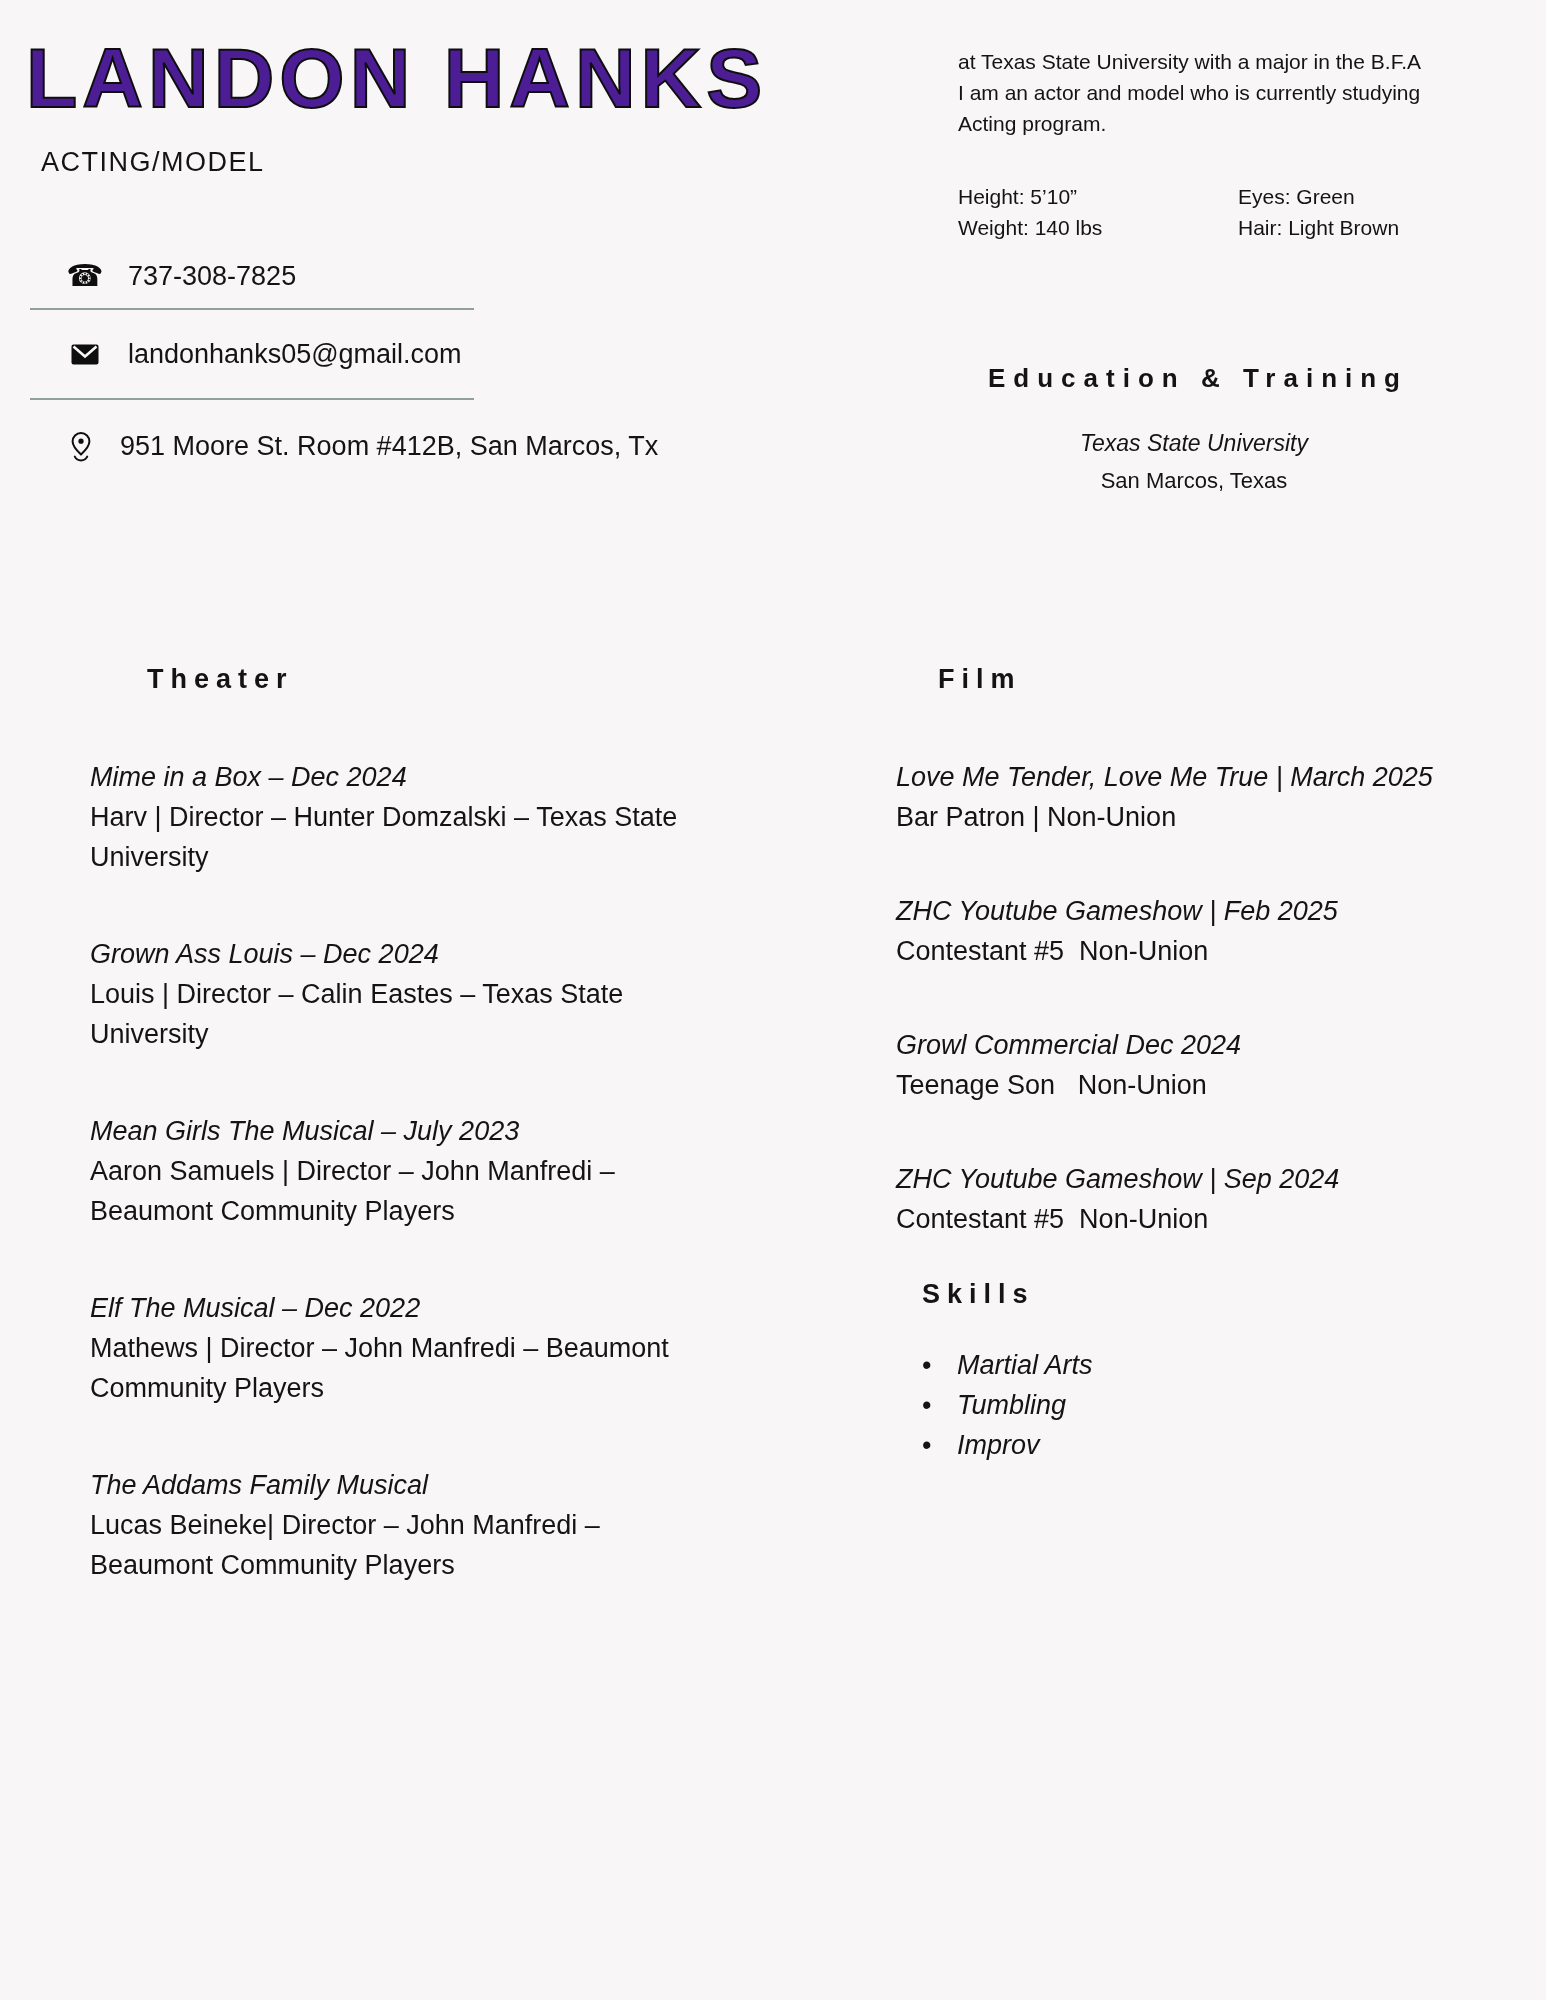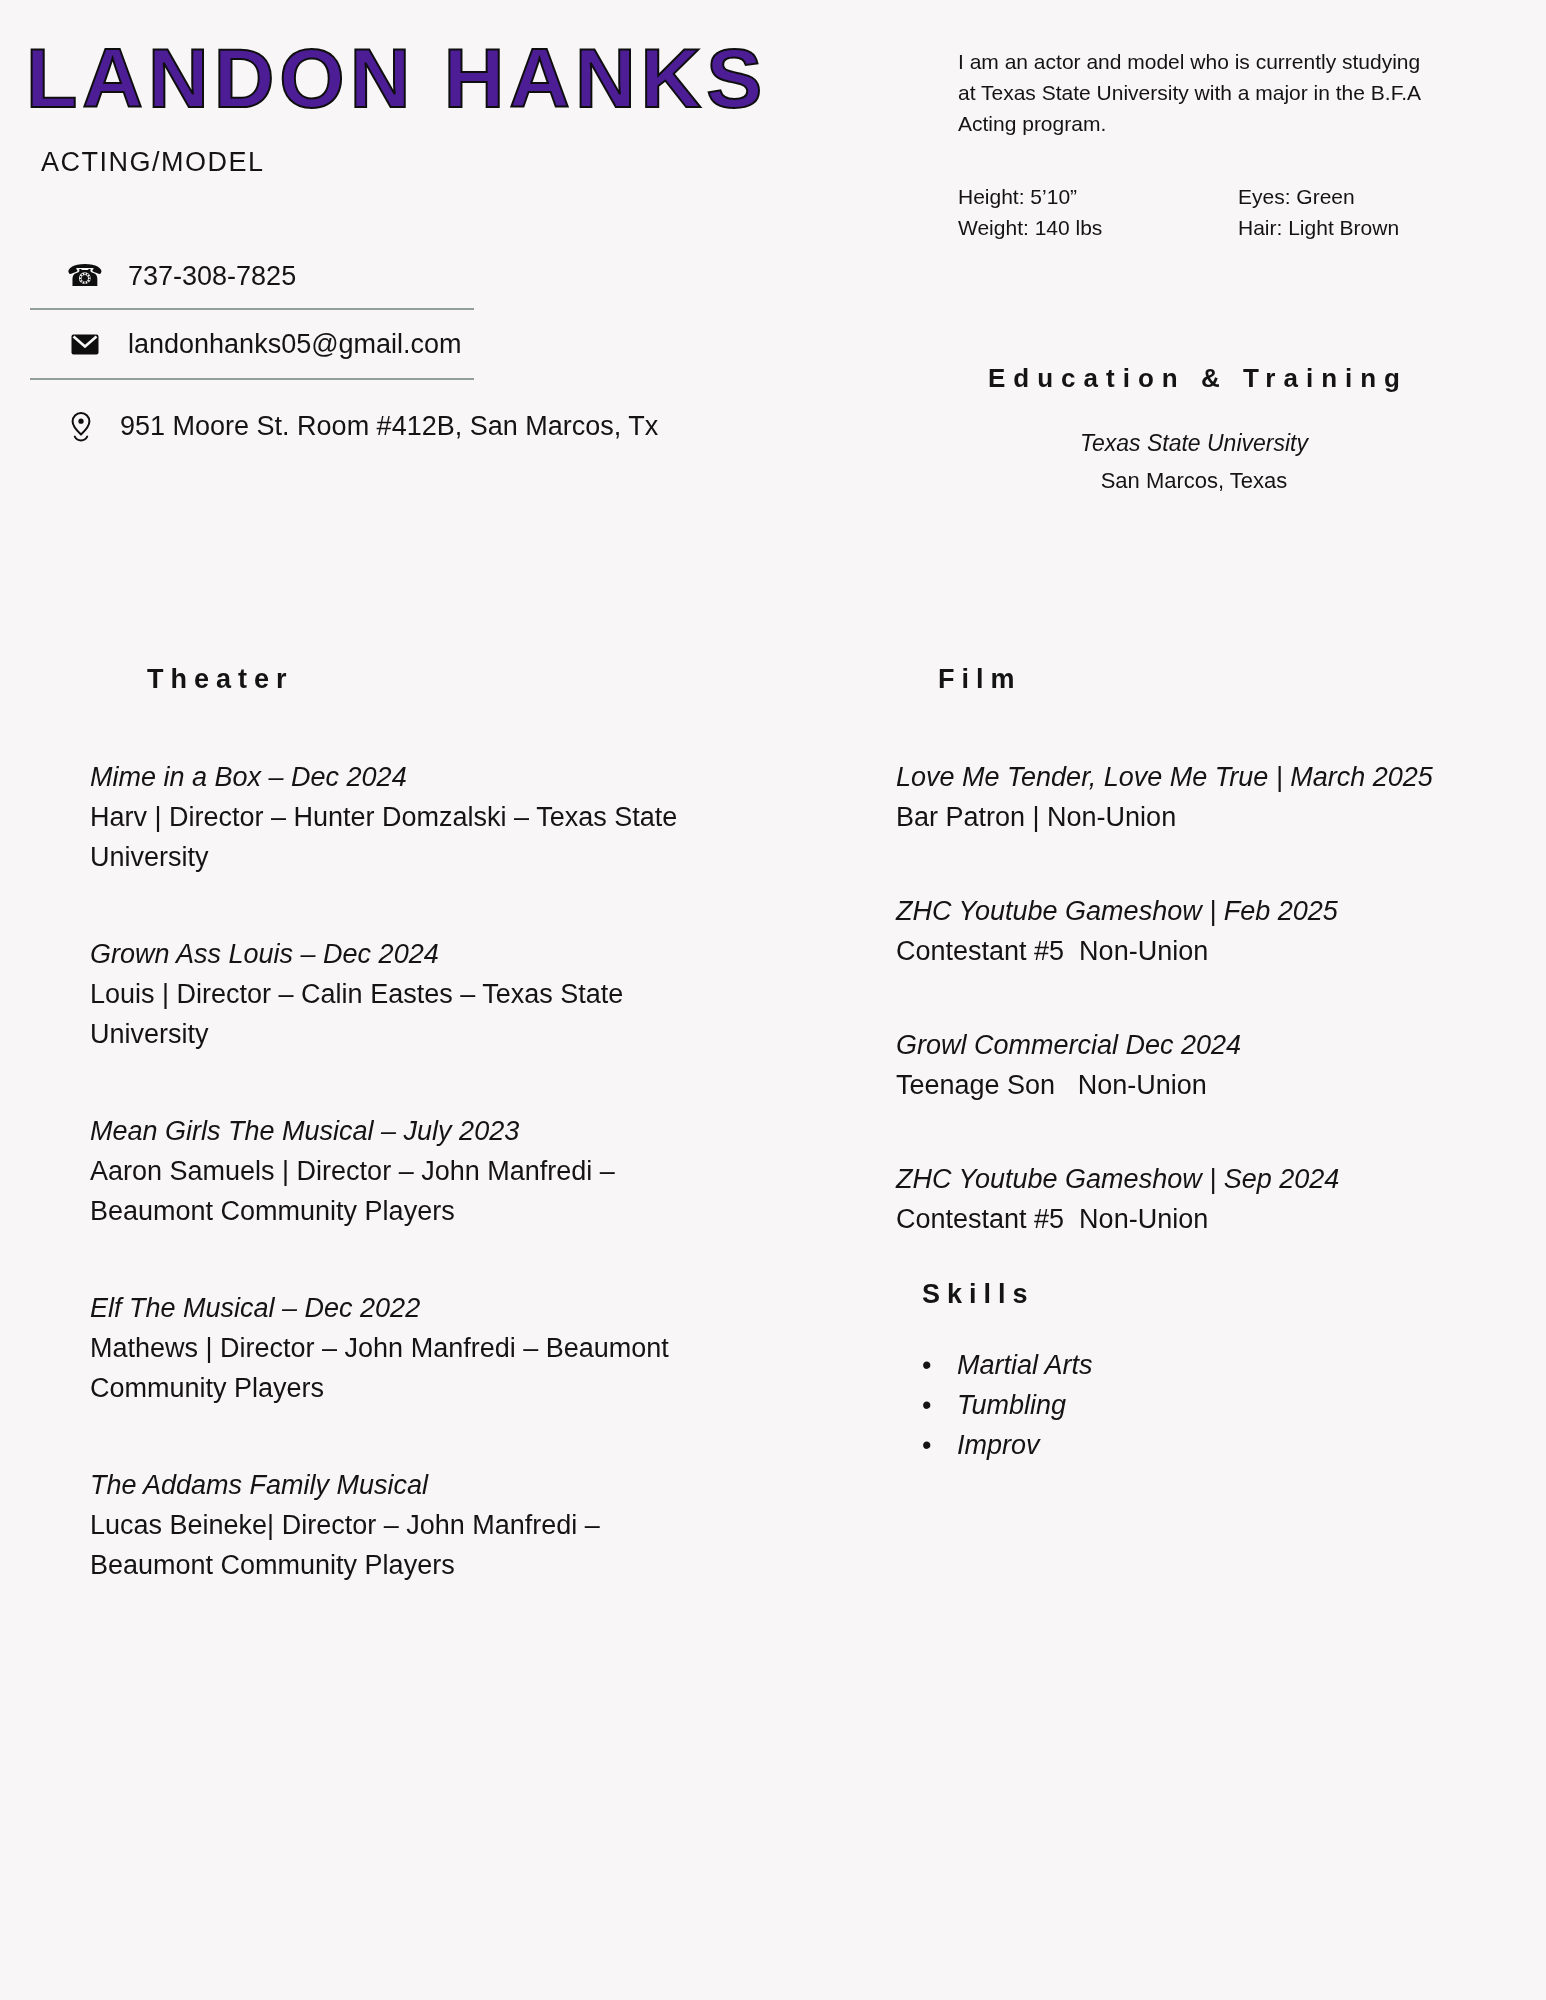--- a/index.html
+++ b/index.html
@@ -22,21 +22,21 @@
   }
   .subtitle {
     position:absolute; left:41px; top:147px;
     font-size:27px; letter-spacing:1.5px; white-space:nowrap;
   }
 
   
   .contact { position:absolute; left:30px; top:244px; width:444px; }
   .contact-row { display:flex; align-items:center; padding-left:38px; }
   .contact-row.phone { height:64px; }
-  .contact-row.email { height:68px; }
+  .contact-row.email { height:88px; }
   .contact-row.addr  { height:92px; }
   .contact-icon { width:34px; display:flex; justify-content:center; align-items:center; }
   .glyph-phone { font-family:"DejaVu Sans", sans-serif; font-size:30px; line-height:1; color:#0e0e0e; }
   .contact-text { margin-left:26px; font-size:27px; white-space:nowrap; }
   .contact-divider { border-top:2px solid #92a09d; height:0; }
 
   
   .about { position:absolute; left:958px; top:46px; font-size:21px; line-height:31px; }
   .about .line { white-space:pre; }
   .stats-col { position:absolute; top:181px; font-size:21px; line-height:31px; }
@@ -114,22 +114,22 @@
           <path d="M13 2 C8.3 2 4.6 5.8 4.6 10.4 C4.6 15.6 13 23.4 13 23.4 C13 23.4 21.4 15.6 21.4 10.4 C21.4 5.8 17.7 2 13 2 Z" stroke="#0e0e0e" stroke-width="2"></path>
           <circle cx="13" cy="10.2" r="2.6" fill="#0e0e0e"></circle>
           <path d="M6.8 25.6 C8.2 28.2 10.4 29.4 13 29.4 C15.6 29.4 17.8 28.2 19.2 25.6" stroke="#0e0e0e" stroke-width="2" stroke-linecap="round"></path>
         </svg>
       </span>
       <span class="contact-text">951 Moore St. Room #412B, San Marcos, Tx</span>
     </div>
   </div>
 
   <div class="about">
+    <div class="line">at Texas State University with a major in the B.F.A</div>
     <div class="line">I am an actor and model who is currently studying</div>
-    <div class="line">at Texas State University with a major in the B.F.A</div>
     <div class="line">Acting program.</div>
   </div>
   <div class="stats-col left">
     <div class="line">Height: 5’10”</div>
     <div class="line">Weight: 140 lbs</div>
   </div>
   <div class="stats-col right">
     <div class="line">Eyes: Green</div>
     <div class="line">Hair: Light Brown</div>
   </div>

